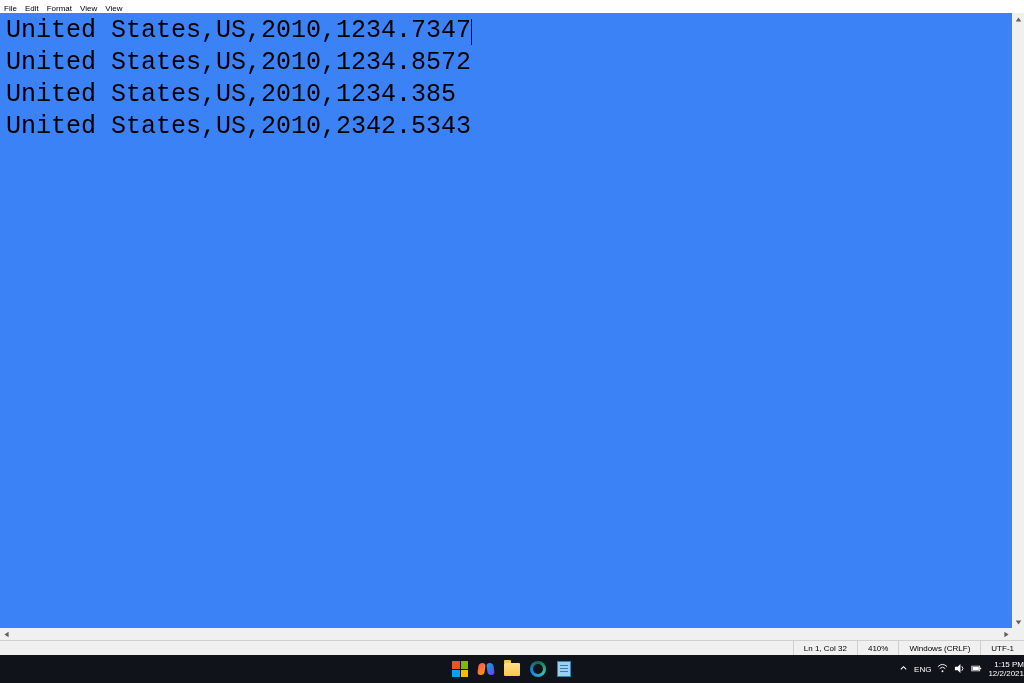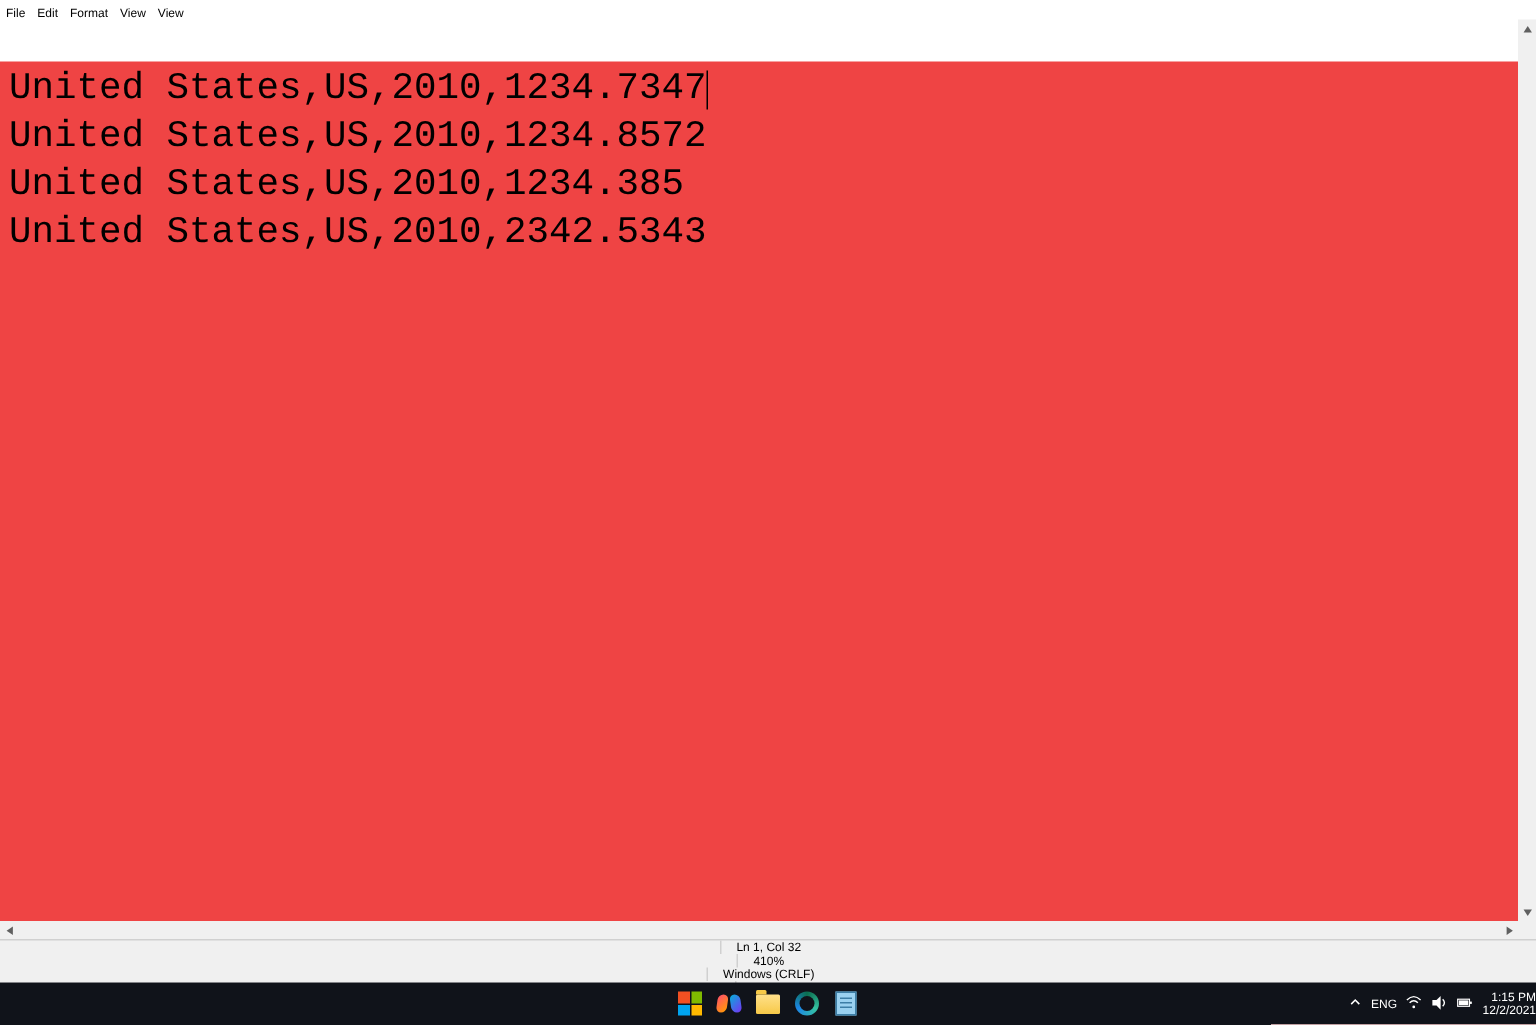--- a/index.html
+++ b/index.html
@@ -14,36 +14,36 @@
   .titlebar .spacer { flex: 1 1 auto; }
   .titlebar .winbtn { width: 30px; height: 15px; display:flex; align-items:center; justify-content:center; font-size:9px; }
   .titlebar .winbtn svg { width:8px; height:8px; stroke:#000; stroke-width:1; fill:none; }
 
   
   .menubar { height: 13px; background:#fff; display:flex; align-items:flex-end; font-size:8px; color:#000; padding-left:4px; gap:8px; }
   .menubar span { cursor:default; }
 
   
   .editor-wrap { flex:1 1 auto; position:relative; background:#fff; }
-  .editor { position:absolute; left:0; top:0; right:12px; bottom:12px; overflow:hidden; background:#ef4444;margin-top:28px; }
+  .editor { position:absolute; left:0; top:0; right:12px; bottom:12px; overflow:hidden; background:#3b82f6; }
   .editor-text { font-family: Consolas, "Courier New", monospace; font-size:25px; line-height:32px; white-space:pre; padding:2px 6px 0 6px; color:#000; letter-spacing:0px; }
   .caret { display:inline-block; width:1px; height:26px; background:#000; vertical-align:text-bottom; margin-left:0px; }
 
   
   .vscroll { position:absolute; top:0; right:0; bottom:12px; width:12px; background:#f0f0f0; }
   .vscroll .arrow { height:12px; display:flex;align-items:center;justify-content:center; }
   .vscroll .arrow svg{width:7px;height:7px;fill:#606060;}
   .hscroll { position:absolute; left:0; right:12px; bottom:0; height:12px; background:#f0f0f0; display:flex; }
   .hscroll .arrow { width:12px; display:flex;align-items:center;justify-content:center; }
   .hscroll .arrow svg{width:7px;height:7px;fill:#606060;}
   .hscroll .track{flex:1;}
   .corner{position:absolute;right:0;bottom:0;width:12px;height:12px;background:#f0f0f0;}
 
   
-  .statusbar { height:29px; background:#f0f0f0; border-top:1px solid #d0d0d0; display:flex; align-items:center; font-size:8px; color:#000;flex-direction:column; }
+  .statusbar { height:15px; background:#f0f0f0; border-top:1px solid #d0d0d0; display:flex; align-items:center; font-size:8px; color:#000; }
   .statusbar .seg { padding:0 10px; border-left:1px solid #d0d0d0; height:100%; display:flex; align-items:center; }
   .statusbar .seg:first-child{border-left:none;}
   .statusbar .grow { flex:1; }
 
   
   .taskbar { height:28px; background:#10131a; display:flex; align-items:center; color:#fff; font-size:8px; position:relative; }
   .taskbar .center-icons { position:absolute; left:50%; transform:translateX(-50%); display:flex; gap:8px; align-items:center; height:100%; }
   .taskbar .ticon { width:18px; height:18px; display:flex; align-items:center; justify-content:center; border-radius:2px; }
   .taskbar .tray { position:absolute; right:0; display:flex; align-items:center; gap:6px; height:100%; }
   .taskbar .tray .clock { text-align:right; line-height:9px; font-size:8px; }

